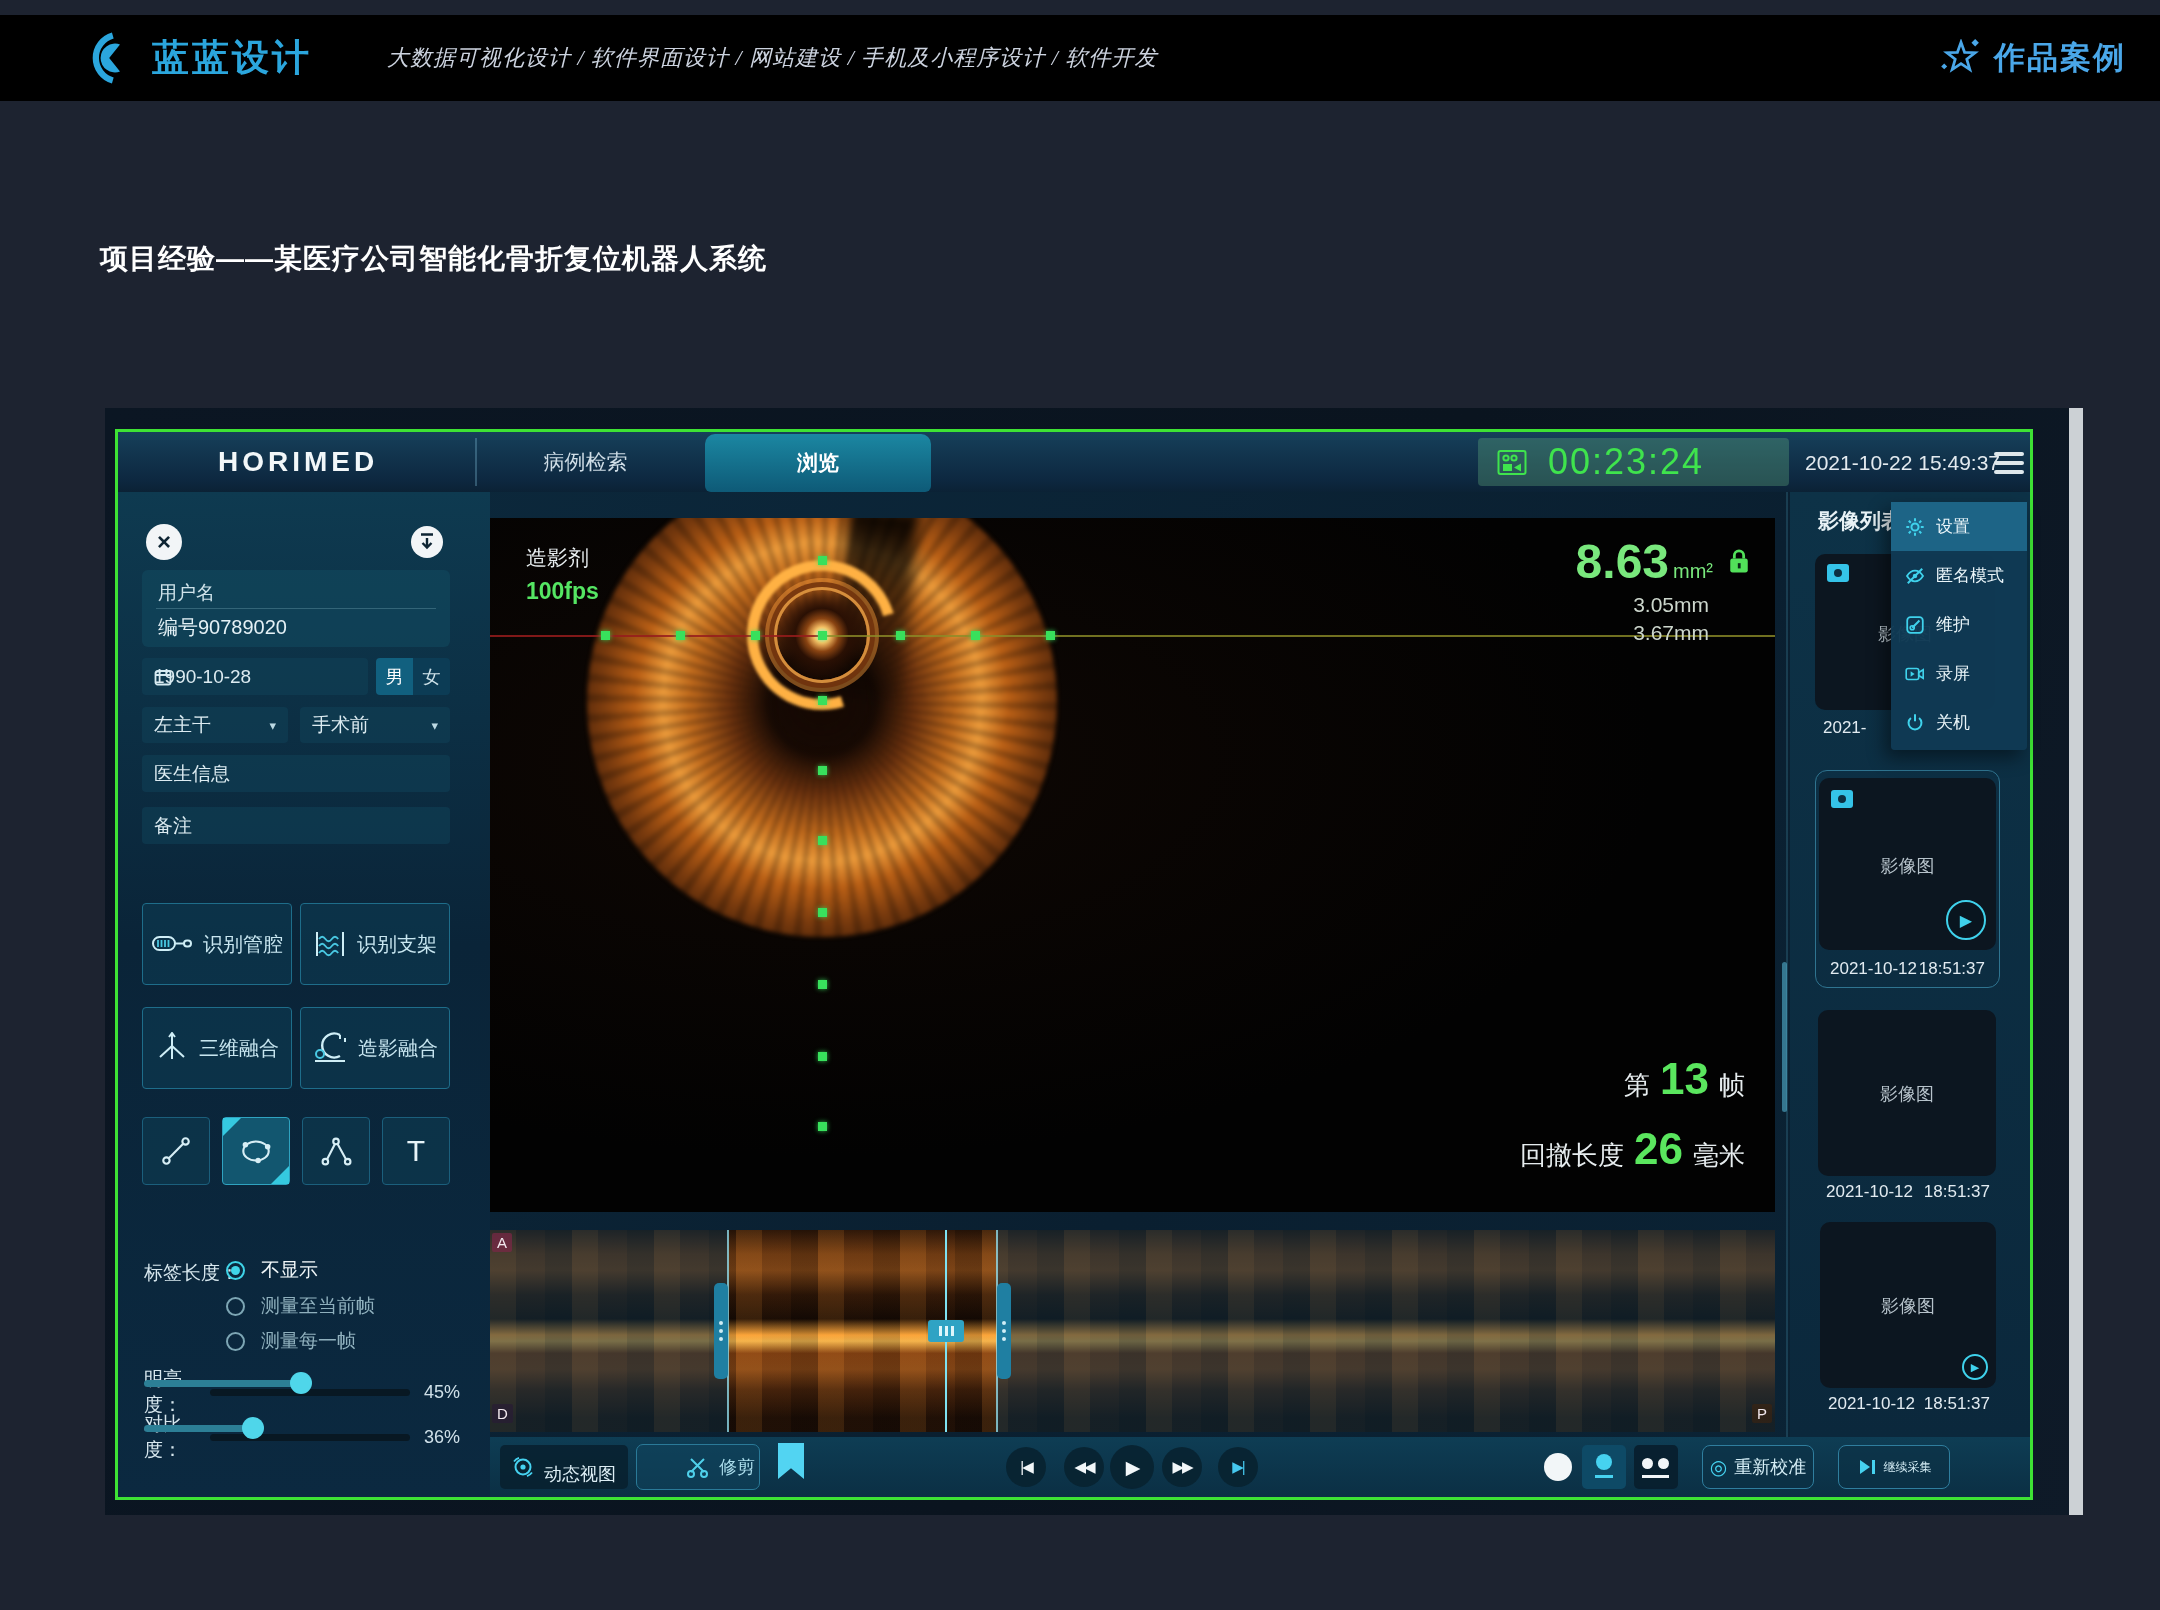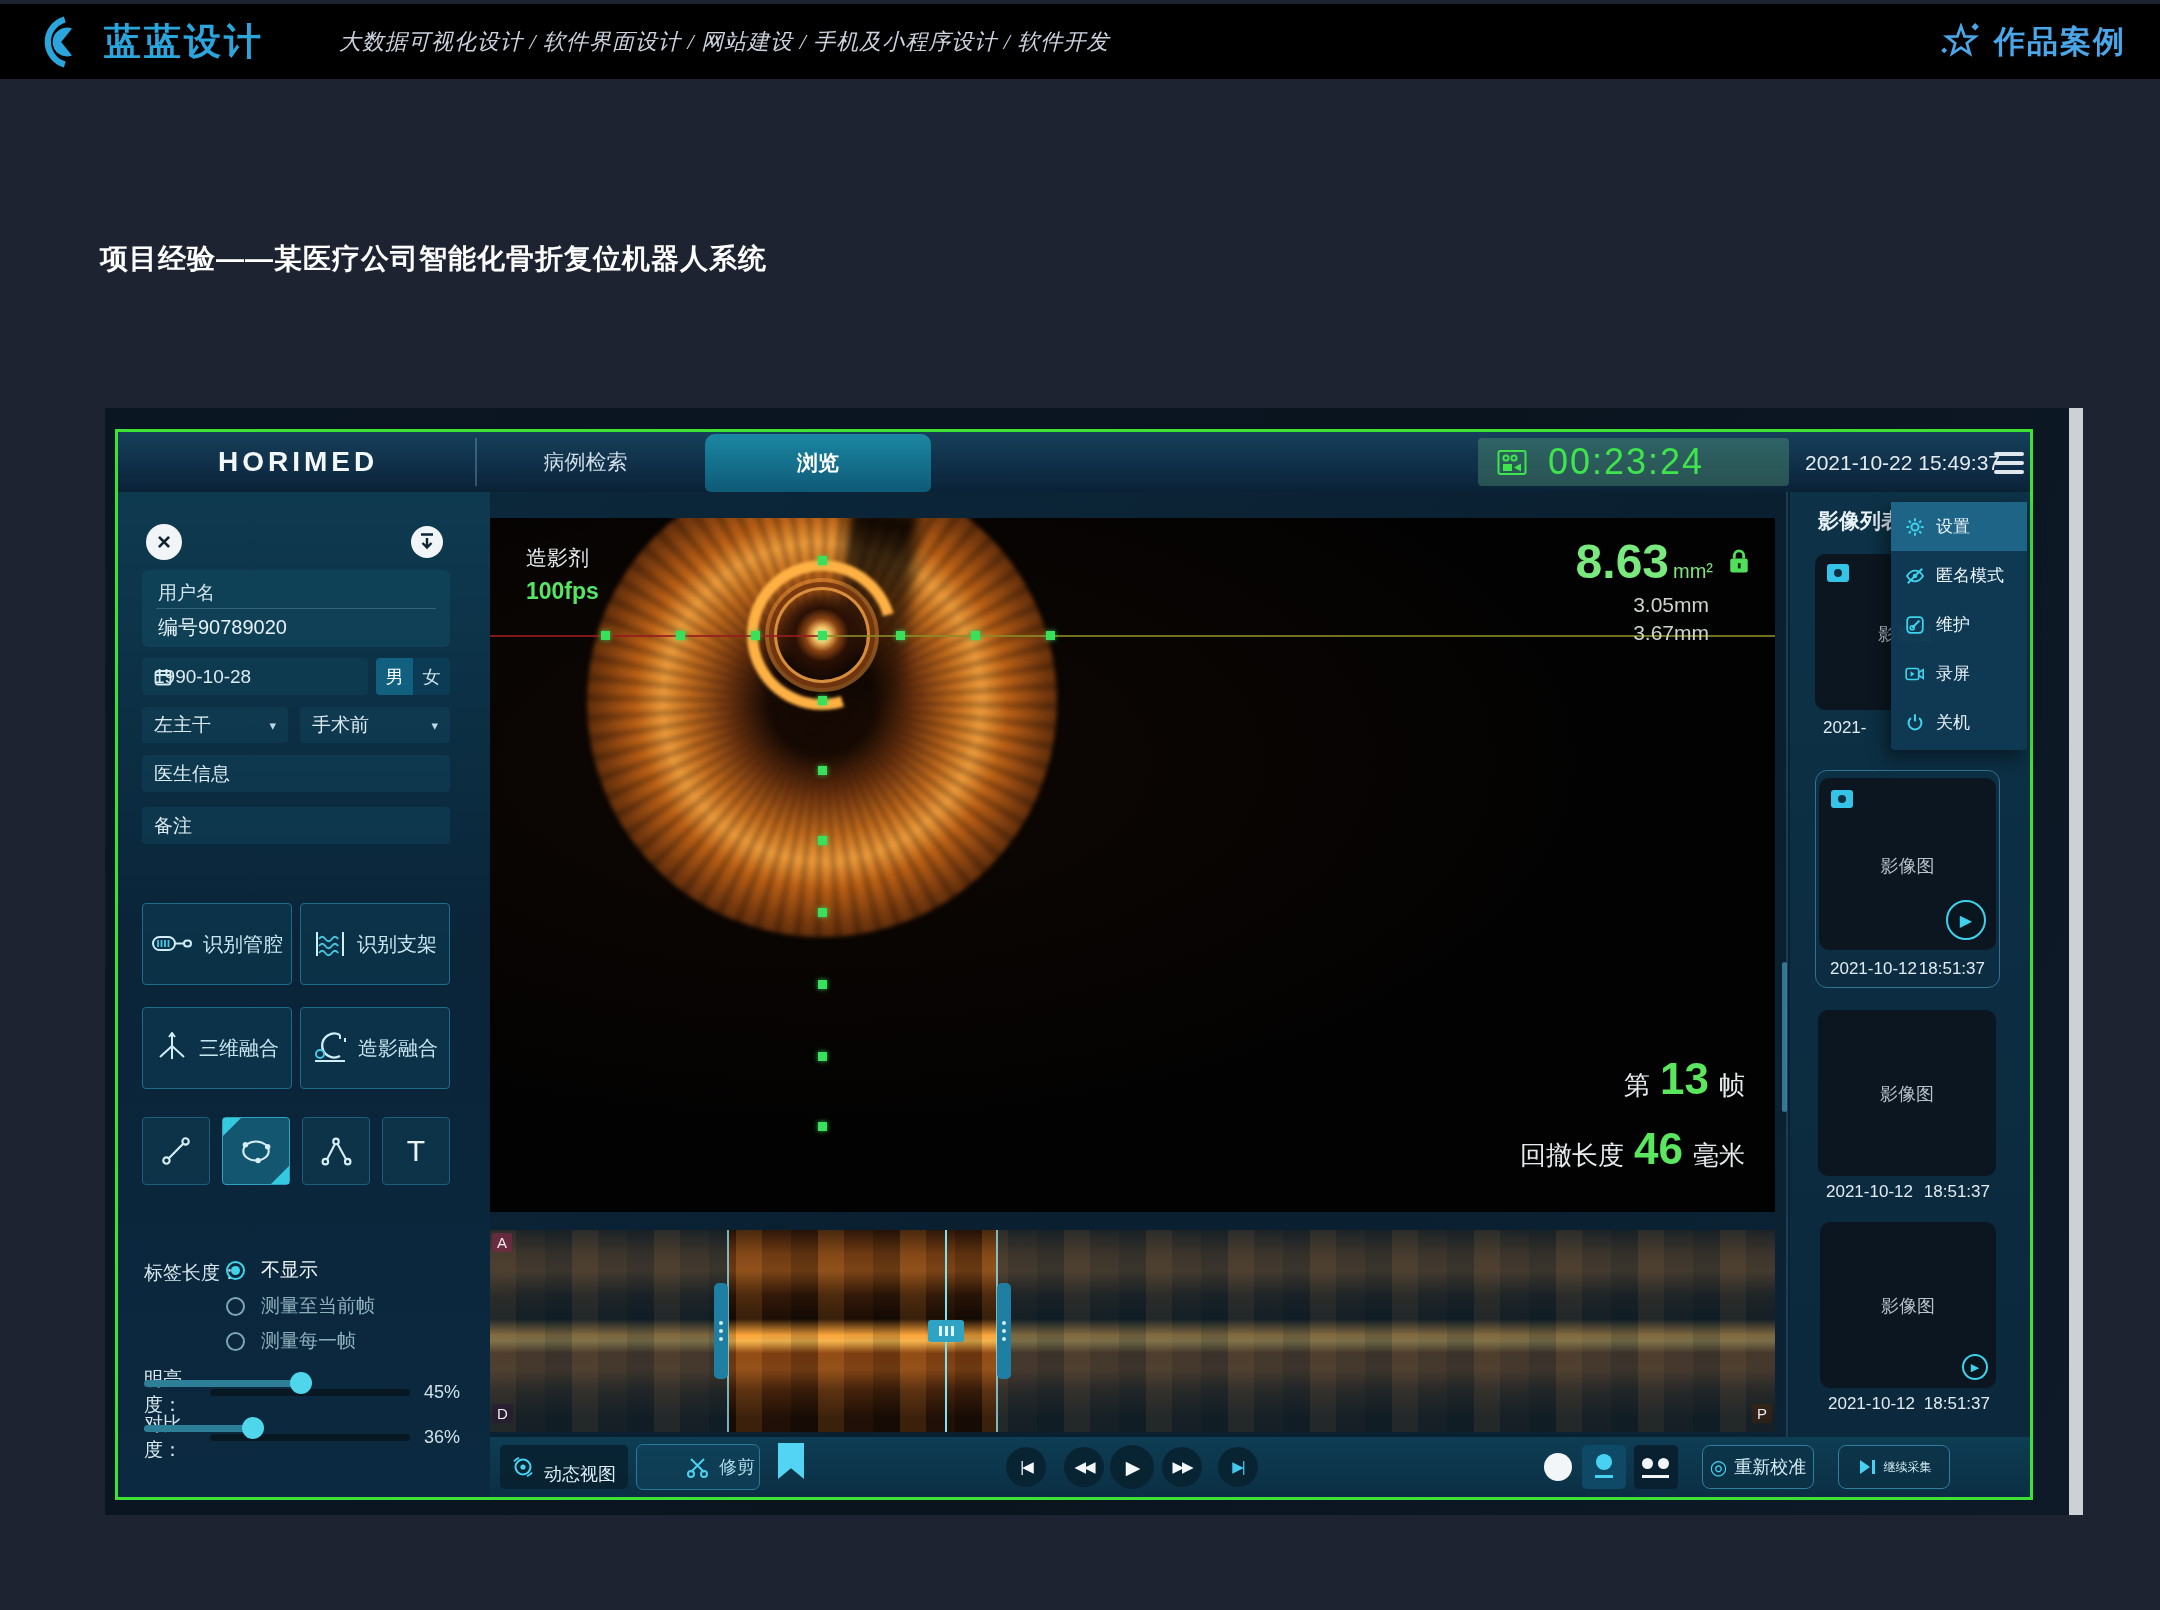--- a/index.html
+++ b/index.html
@@ -1,21 +1,21 @@
 <!DOCTYPE html>
 <html><head>
 <meta charset="utf-8">
 <style>
   * { margin:0; padding:0; box-sizing:border-box; }
   html,body { width:2160px; height:1610px; background:#1d2330; overflow:hidden;
     font-family:"Liberation Sans", sans-serif; }
 
   
-  .site-header { position:absolute; left:0; top:4px; width:2160px; height:75px; background:#000;
-    display:flex; align-items:center; }
+  .site-header { position:absolute; left:0; top:15px; width:2160px; height:86px; background:#000;
+    display:flex; align-items:center;padding-left:48px; }
   .logo-wrap { display:flex; align-items:center; margin-left:36px; gap:14px; }
   .brand-name { font-size:37px; font-weight:bold; color:#2ba6dd; letter-spacing:3px; }
   .contact { margin-left:36px; line-height:1.35; }
   .url-row { font-size:20px; font-weight:bold; color:#f0f3f6; }
   .url-arrows { color:#aab3bb; font-size:14px; letter-spacing:2px; margin-left:14px; }
   .wechat-row { font-size:19px; color:#e9edf1; margin-top:3px; }
   .wechat-row span + span { margin-left:28px; }
   .services { margin-left:75px; font-family:"Liberation Serif", serif; font-style:italic;
     font-size:22px; color:#ccd3df; letter-spacing:1px; }
   .portfolio { margin-left:auto; margin-right:34px; display:flex; align-items:center; gap:12px; }
@@ -478,21 +478,21 @@
         <span class="m-d">3.67mm</span>
       </div>
 
       <div class="ov-frame">
         <span class="w26">第</span>
         <span class="gbig">13</span>
         <span class="w26">帧</span>
       </div>
       <div class="ov-pull">
         <span class="w26">回撤长度</span>
-        <span class="gbig">46</span>
+        <span class="gbig">26</span>
         <span class="w26">毫米</span>
       </div>
     </div>
 
     <div class="timeline">
       <div class="wave"></div>
       <div class="dim dim-l"></div>
       <div class="dim dim-r"></div>
       <div class="sel-edge se-l"></div>
       <div class="sel-edge se-r"></div>

